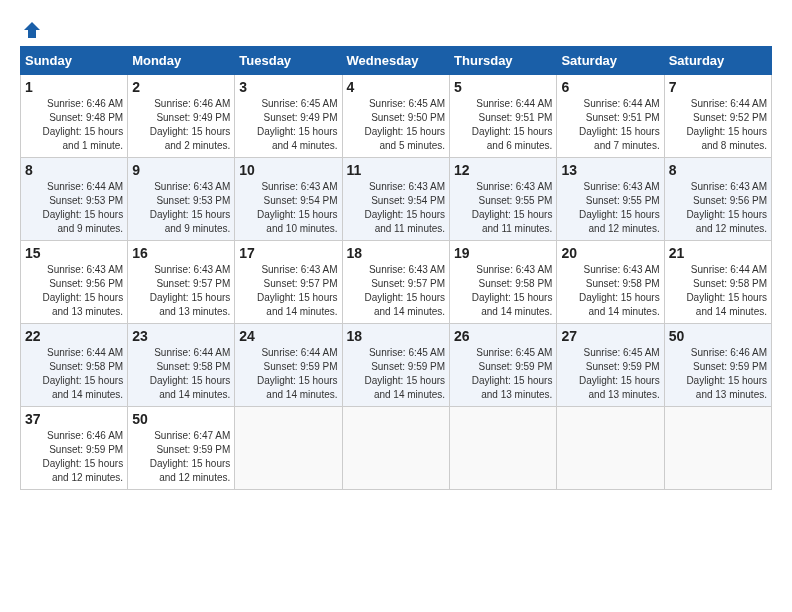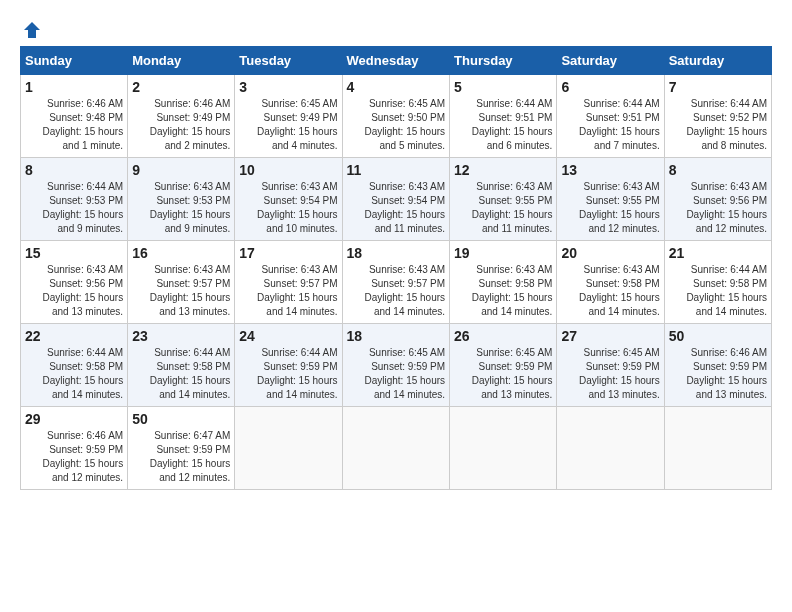--- a/index.html
+++ b/index.html
@@ -324,21 +324,21 @@
         <td>
           <span class="day-number">50</span>
           <div class="day-info" style="white-space: pre-line;">Sunrise: 6:46 AM
 Sunset: 9:59 PM
 Daylight: 15 hours
 and 13 minutes.</div>
         </td>
       </tr>
       <tr>
         <td>
-          <span class="day-number">29</span>
+          <span class="day-number">37</span>
           <div class="day-info" style="white-space: pre-line;">Sunrise: 6:46 AM
 Sunset: 9:59 PM
 Daylight: 15 hours
 and 12 minutes.</div>
         </td>
         <td>
           <span class="day-number">50</span>
           <div class="day-info" style="white-space: pre-line;">Sunrise: 6:47 AM
 Sunset: 9:59 PM
 Daylight: 15 hours

